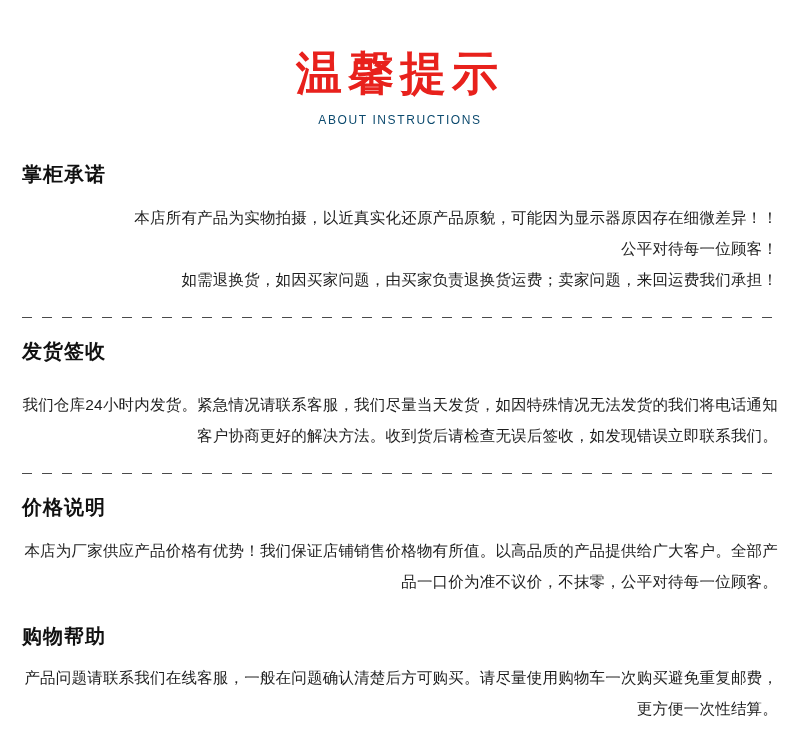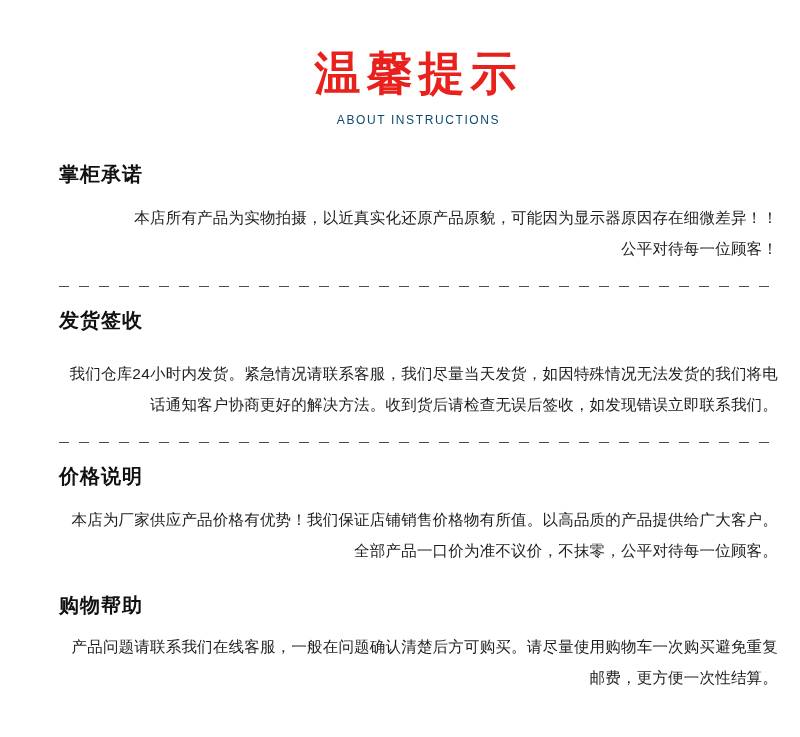--- a/index.html
+++ b/index.html
@@ -12,21 +12,20 @@
     height: 737px;
     font-family: "Liberation Sans", sans-serif;
     color: #1a1a1a;
     overflow: hidden;
   }
   .page {
     width: 800px;
     height: 737px;
     position: relative;
     box-sizing: border-box;
-    padding-left: 37px;
   }
   .header {
     text-align: center;
     padding-top: 48px;
   }
   .header-title {
     font-size: 46px;
     font-weight: bold;
     letter-spacing: 6px;
     color: #e8211c;
@@ -84,20 +83,21 @@
     <div class="header-sub">ABOUT INSTRUCTIONS</div>
   </div>
 
   <div class="content">
 
     <div class="section sec-promise">
       <div class="section-title">掌柜承诺</div>
       <div class="section-body">
         <p>本店所有产品为实物拍摄，以近真实化还原产品原貌，可能因为显示器原因存在细微差异！！</p>
         <p>公平对待每一位顾客！</p>
+        <p>如需退换货，如因买家问题，由买家负责退换货运费；卖家问题，来回运费我们承担！</p>
       </div>
     </div>
 
     <div class="divider"></div>
 
     <div class="section sec-shipping">
       <div class="section-title">发货签收</div>
       <div class="section-body">
         <p>我们仓库24小时内发货。紧急情况请联系客服，我们尽量当天发货，如因特殊情况无法发货的我们将电话通知客户协商更好的解决方法。收到货后请检查无误后签收，如发现错误立即联系我们。</p>
       </div>

